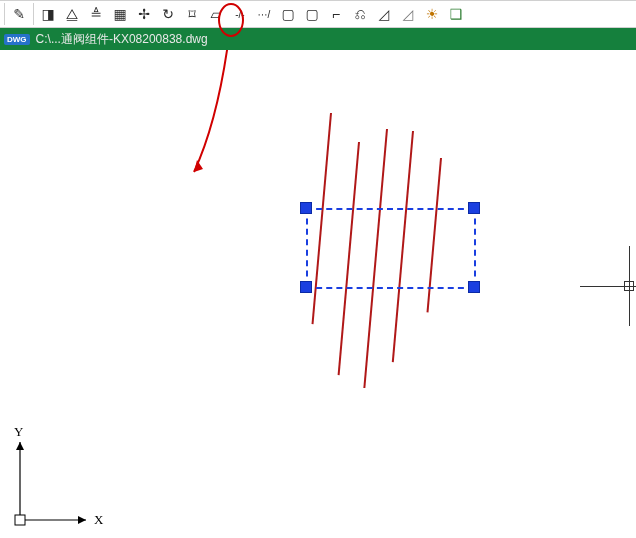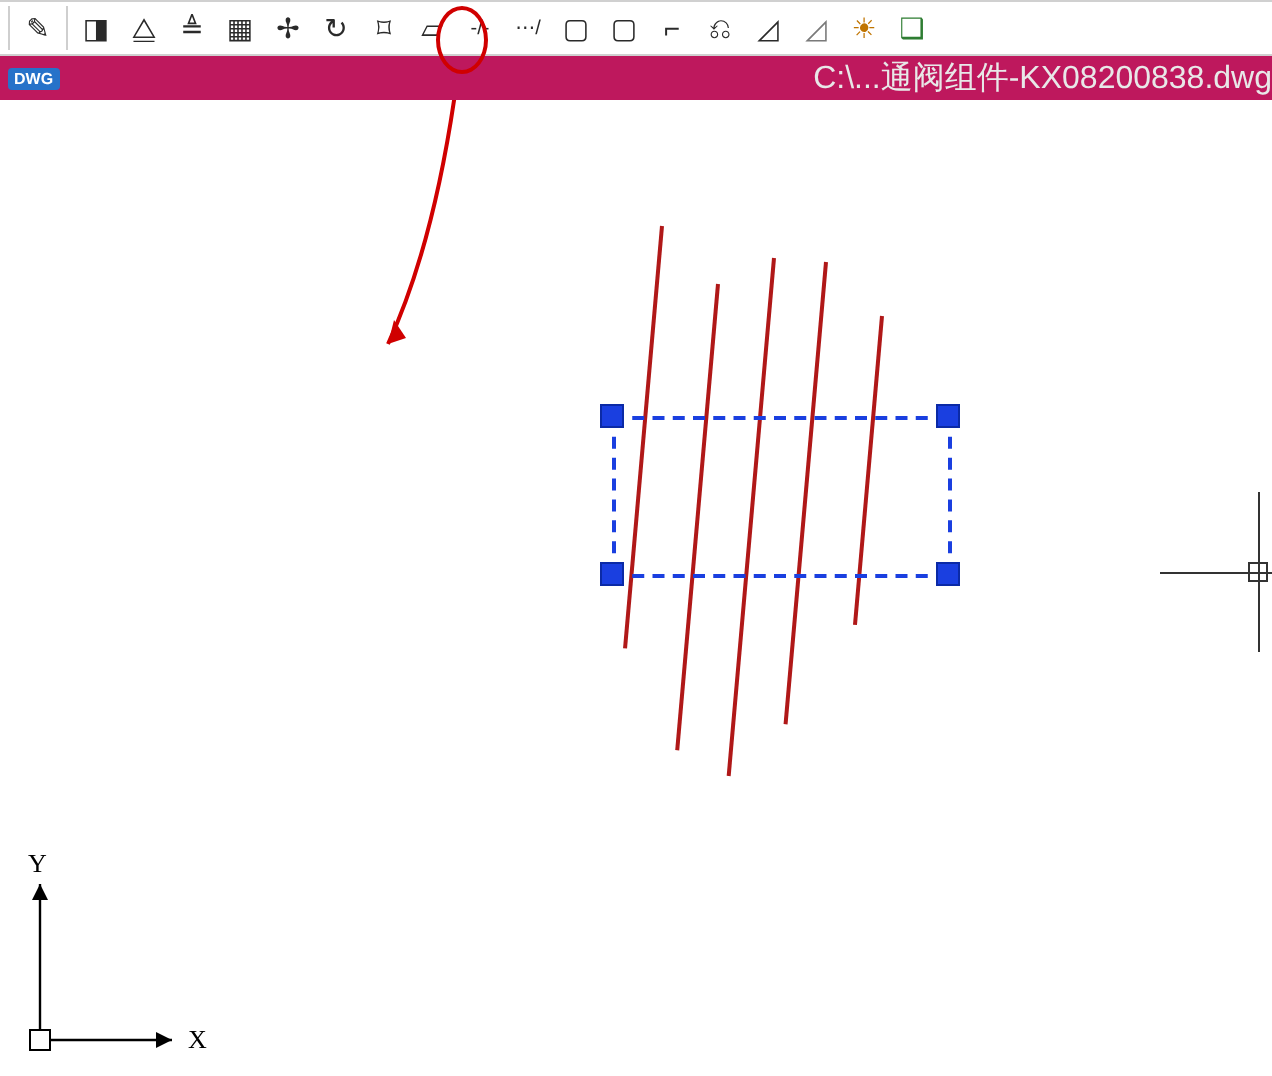--- a/index.html
+++ b/index.html
@@ -38,38 +38,37 @@
     align-items: center;
     justify-content: center;
     color: #2a2a2a;
     font-size: 14px;
     position: relative;
   }
 
   
   .tabbar {
     height: 22px;
-    background: #be185d;
+    background: #15803d;
     display: flex;
     align-items: center;
     padding-left: 4px;
     color: #fff;
-    justify-content: space-between;
   }
   .dwg-badge {
     background: #2672c9;
     color: #fff;
     font-size: 8px;
     font-weight: bold;
     padding: 1px 3px;
     border-radius: 2px;
     margin-right: 6px;
   }
   .tab-title {
-    font-size: 16px;
+    font-size: 12px;
     color: #e8e8e8;
   }
 
   
   .canvas {
     position: absolute;
     left: 0;
     top: 50px;
     right: 0;
     bottom: 0;

